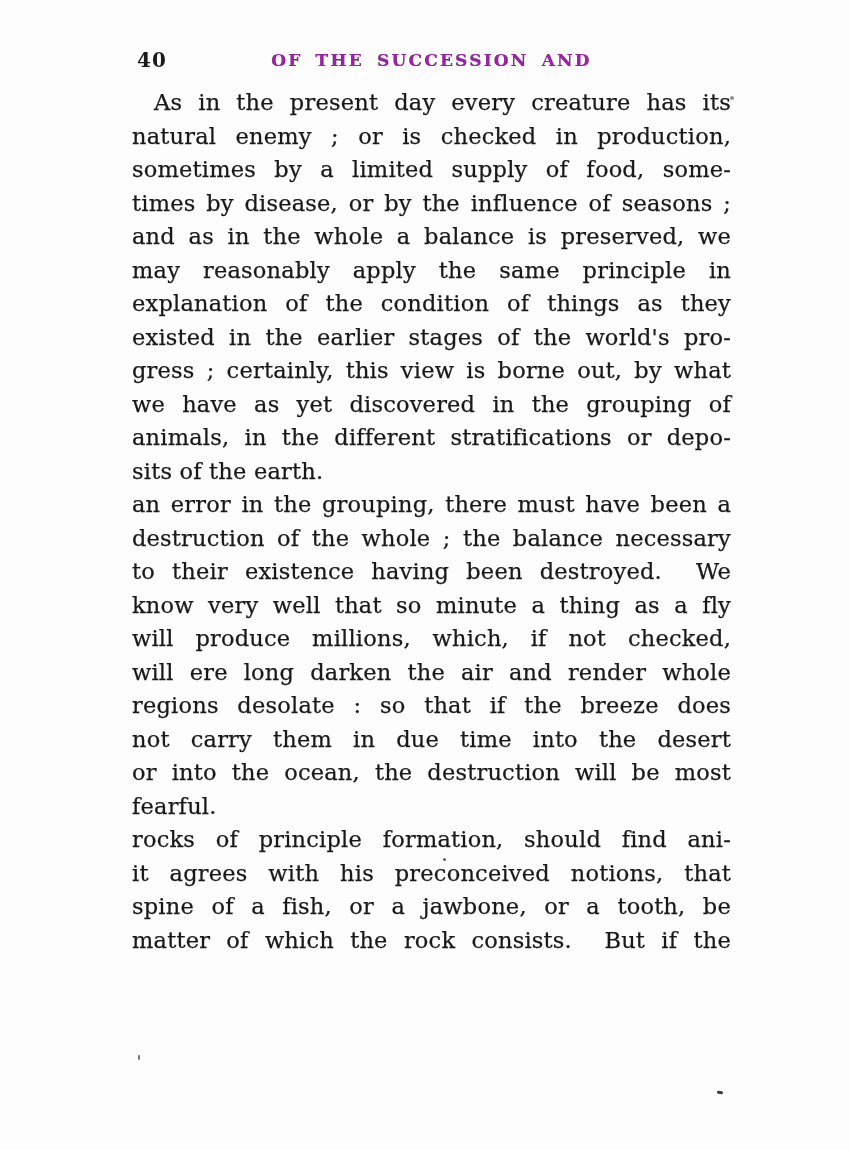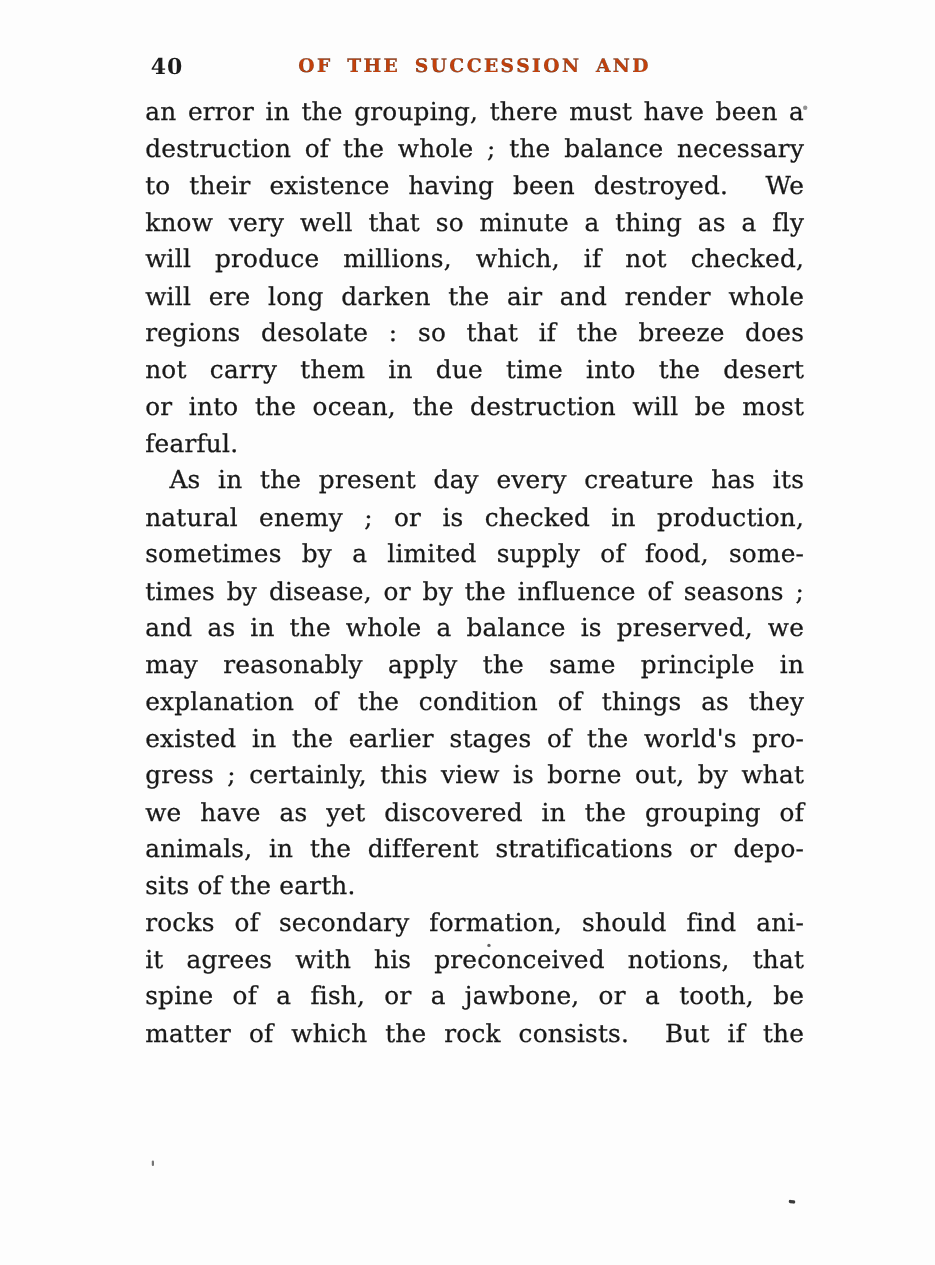--- a/index.html
+++ b/index.html
@@ -28,21 +28,21 @@
   .running-header {
     position: absolute;
     left: 132px;
     top: 50px;
     width: 599px;
     text-align: center;
     font-size: 17px;
     font-weight: 700;
     letter-spacing: 2.2px;
     word-spacing: 5px;
-    color: #c2410c;
+    color: #a21caf;
     -webkit-text-stroke: 0.2px #1b1b1b;
   }
   .body-text {
     position: absolute;
     left: 132px;
     top: 86px;
     width: 599px;
     font-size: 22.5px;
     line-height: 33.5px;
     letter-spacing: 0.2px;
@@ -67,47 +67,47 @@
   .speck.s4 { left: 138px; top: 1055px; width: 2px; height: 5px; opacity: 0.7; }
 </style>
 </head>
 <body>
 
 <div class="page">
   <div class="pagenum">40</div>
   <div class="running-header">OF THE SUCCESSION AND</div>
   <div class="body-text">
       <div class="paragraph">
-        <div class="line">an error in the grouping, there must have been a</div>
-        <div class="line">destruction of the whole ; the balance necessary</div>
-        <div class="line">to their existence having been destroyed.&nbsp; We</div>
-        <div class="line">know very well that so minute a thing as a fly</div>
-        <div class="line">will produce millions, which, if not checked,</div>
-        <div class="line">will ere long darken the air and render whole</div>
-        <div class="line">regions desolate : so that if the breeze does</div>
-        <div class="line">not carry them in due time into the desert</div>
-        <div class="line">or into the ocean, the destruction will be most</div>
-        <div class="line flush">fearful.</div>
-      </div>
-      <div class="paragraph">
         <div class="line indent">As in the present day every creature has its</div>
         <div class="line">natural enemy ; or is checked in production,</div>
         <div class="line">sometimes by a limited supply of food, some-</div>
         <div class="line">times by disease, or by the influence of seasons ;</div>
         <div class="line">and as in the whole a balance is preserved, we</div>
         <div class="line">may reasonably apply the same principle in</div>
         <div class="line">explanation of the condition of things as they</div>
         <div class="line">existed in the earlier stages of the world's pro-</div>
         <div class="line">gress ; certainly, this view is borne out, by what</div>
         <div class="line">we have as yet discovered in the grouping of</div>
         <div class="line">animals, in the different stratifications or depo-</div>
         <div class="line flush">sits of the earth.</div>
       </div>
       <div class="paragraph">
-        <div class="line">rocks of secondary formation, should find ani-</div>
+        <div class="line">an error in the grouping, there must have been a</div>
+        <div class="line">destruction of the whole ; the balance necessary</div>
+        <div class="line">to their existence having been destroyed.&nbsp; We</div>
+        <div class="line">know very well that so minute a thing as a fly</div>
+        <div class="line">will produce millions, which, if not checked,</div>
+        <div class="line">will ere long darken the air and render whole</div>
+        <div class="line">regions desolate : so that if the breeze does</div>
+        <div class="line">not carry them in due time into the desert</div>
+        <div class="line">or into the ocean, the destruction will be most</div>
+        <div class="line flush">fearful.</div>
+      </div>
+      <div class="paragraph">
+        <div class="line">rocks of principle formation, should find ani-</div>
         <div class="line">it agrees with his preconceived notions, that</div>
         <div class="line">spine of a fish, or a jawbone, or a tooth, be</div>
         <div class="line">matter of which the rock consists.&nbsp; But if the</div>
       </div>
     </div>
   <div class="speck s1"></div>
   <div class="speck s2"></div>
   <div class="speck s3"></div>
   <div class="speck s4"></div>
 </div>

